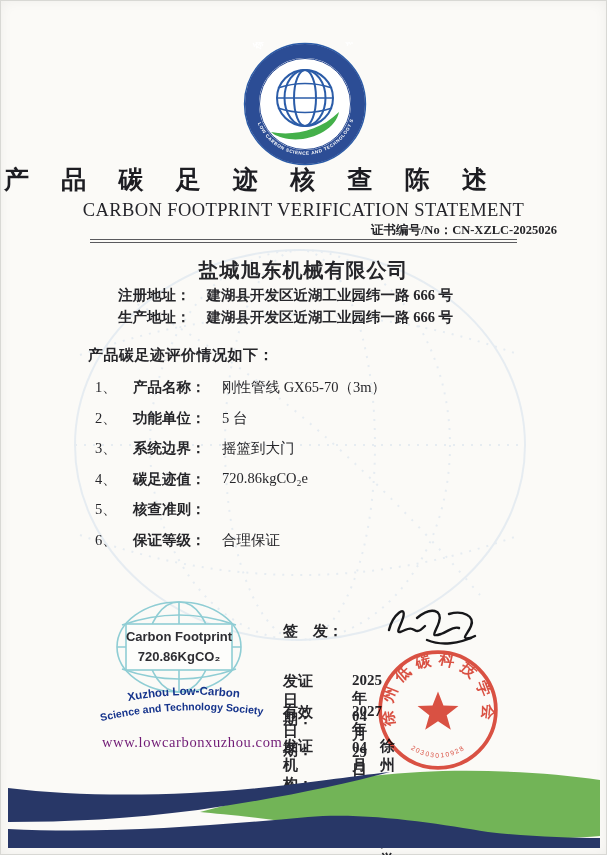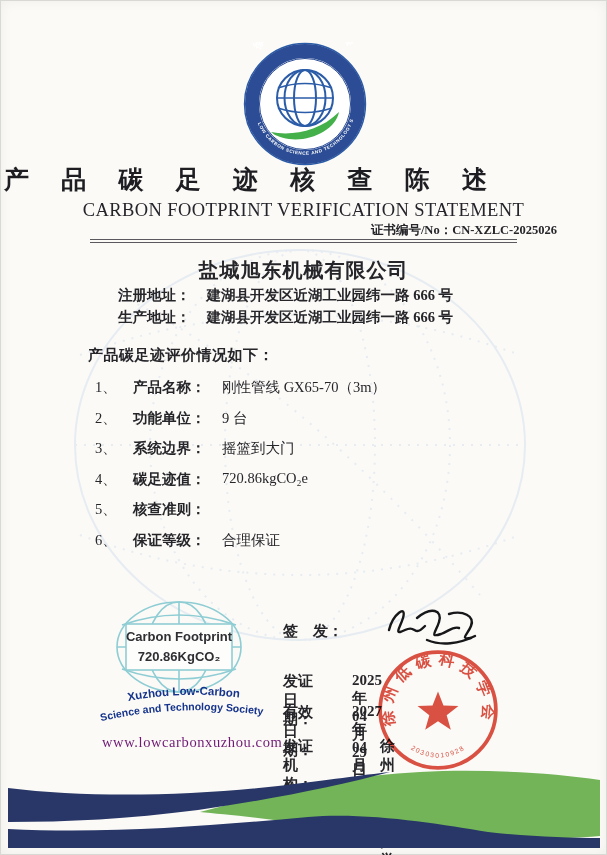--- a/index.html
+++ b/index.html
@@ -103,21 +103,21 @@
 
   <div class="abs items">
     <div class="item">
       <span class="n">1、</span>
       <span class="l">产品名称：</span>
       <span class="v">刚性管线 GX65-70（3m）</span>
     </div>
     <div class="item">
       <span class="n">2、</span>
       <span class="l">功能单位：</span>
-      <span class="v">9 台</span>
+      <span class="v">5 台</span>
     </div>
     <div class="item">
       <span class="n">3、</span>
       <span class="l">系统边界：</span>
       <span class="v">摇篮到大门</span>
     </div>
     <div class="item">
       <span class="n">4、</span>
       <span class="l">碳足迹值：</span>
       <span class="v">720.86kgCO₂e</span>

